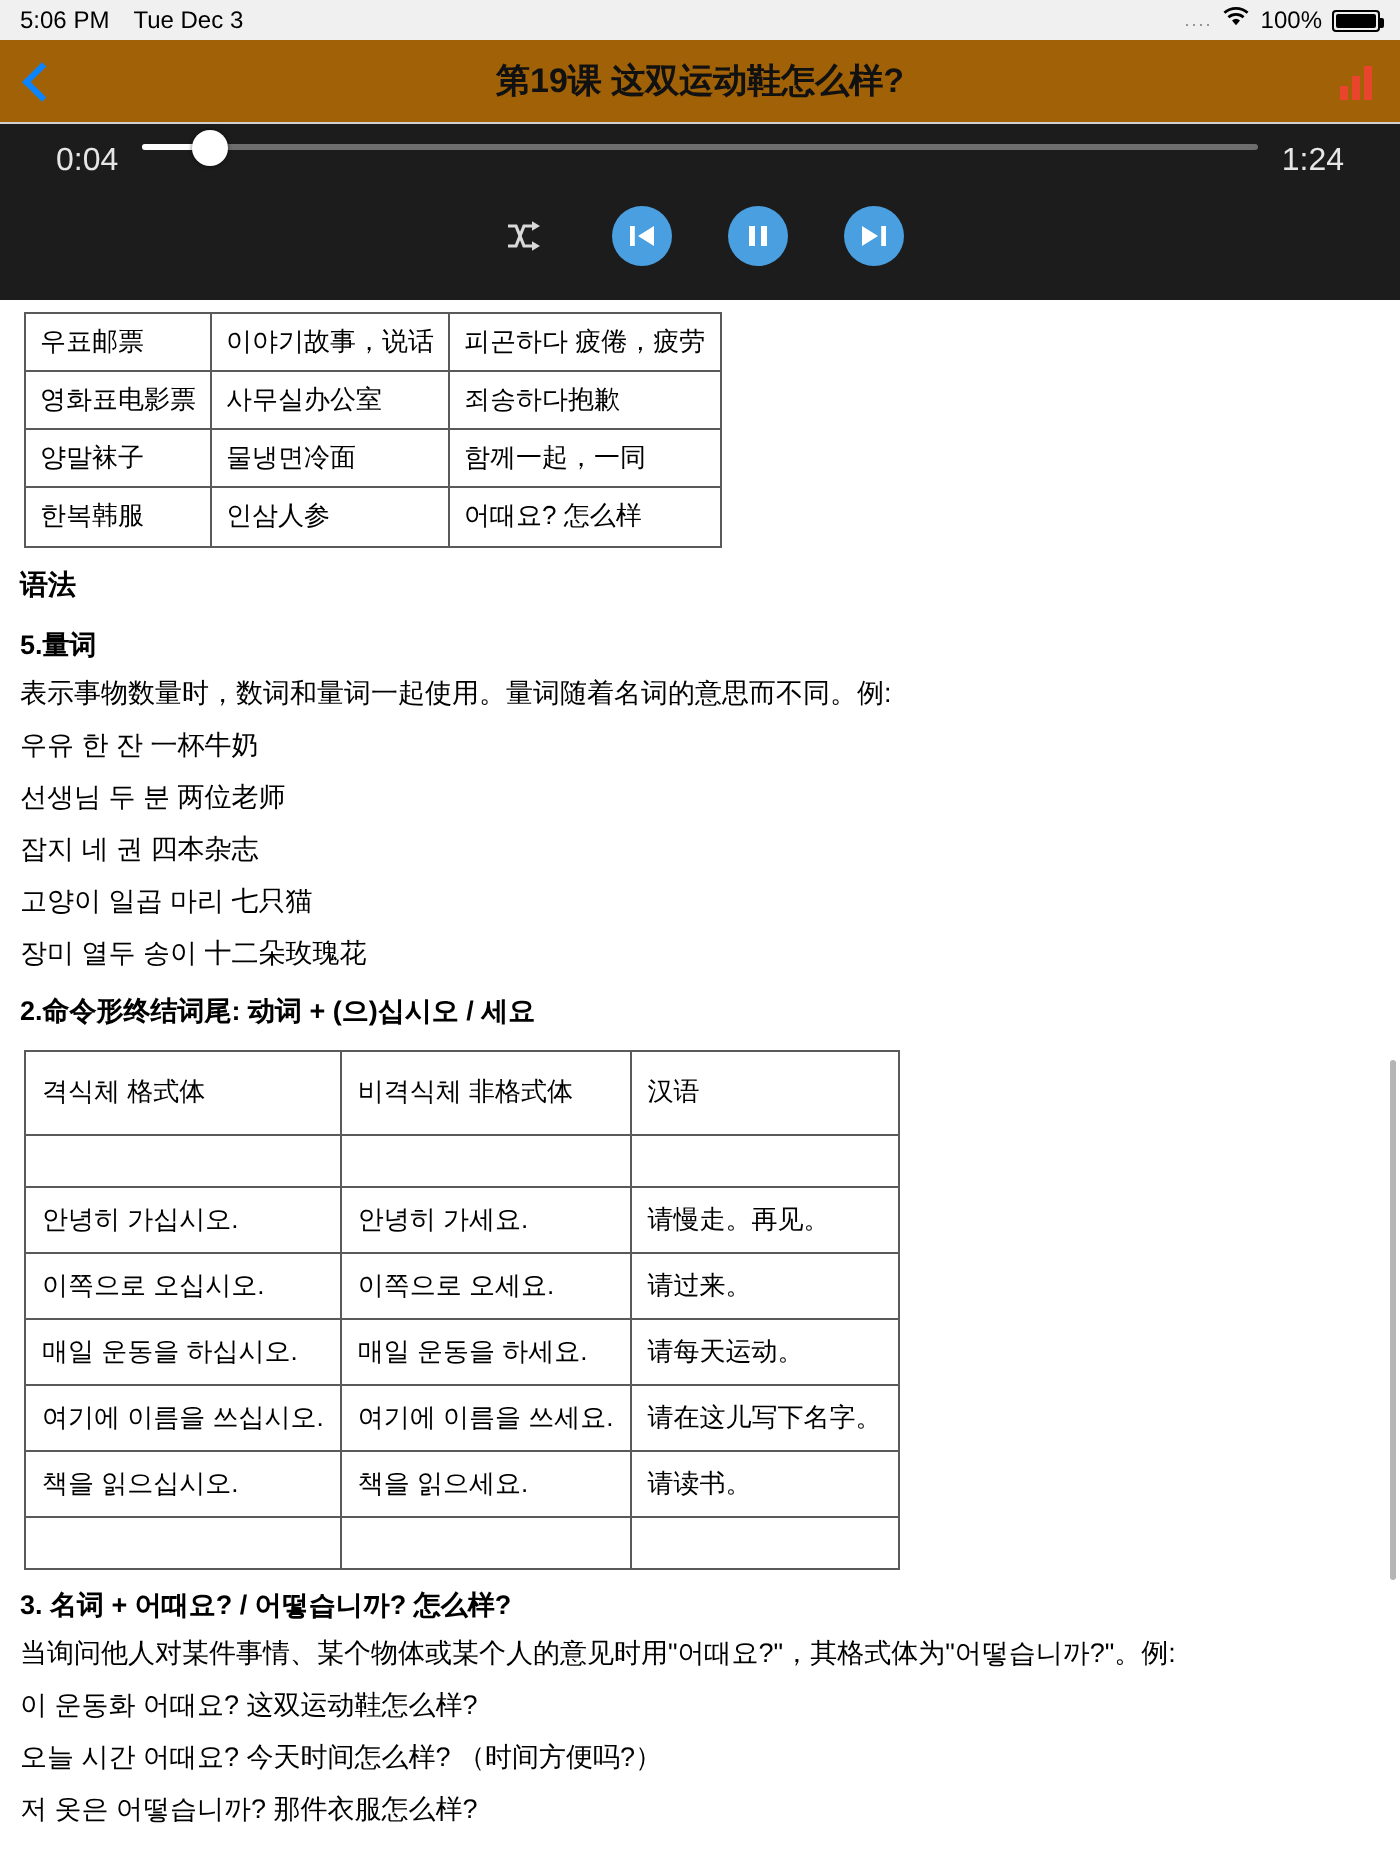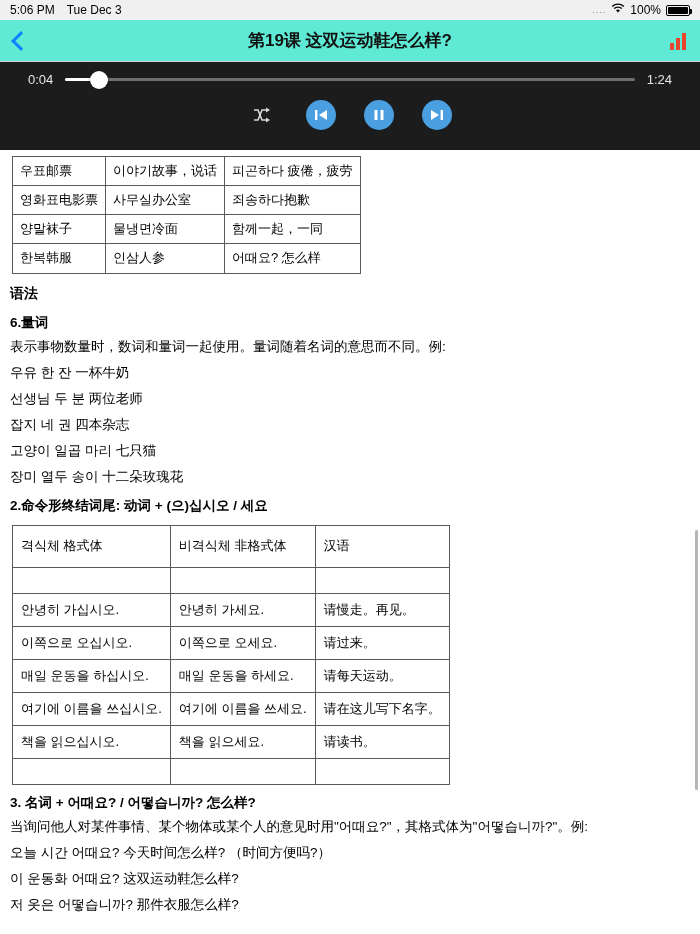--- a/index.html
+++ b/index.html
@@ -30,21 +30,21 @@
   }
   .battery::after {
     content: ""; position: absolute; right: -3px; top: 3px;
     width: 2px; height: 5px; background: #000; border-radius: 0 1px 1px 0;
   }
   .battery .fill { position: absolute; left: 1px; top: 1px; bottom: 1px; right: 1px; background: #000; border-radius: 1px; }
 
   
   .nav-bar {
     height: 42px;
-    background: #5eead4;
+    background: #a16207;
     border-bottom: 1px solid #d0d0d0;
     display: flex;
     align-items: center;
     position: relative;
     padding: 0 14px;
   }
   .back-chevron {
     width: 14px; height: 14px;
     border-left: 3px solid #0a84ff;
     border-bottom: 3px solid #0a84ff;
@@ -67,23 +67,23 @@
   .signal-bars i:nth-child(3) { height: 17px; }
 
   
   .player {
     background: #1c1c1c;
     height: 88px;
     padding: 10px 0 6px;
     color: #fff;
   }
   .scrub-row {
-    display: flex; align-items: center;
+    display: flex; align-items: flex-start;
     padding: 0 28px; gap: 12px;
-    font-size: 13px; color: #e6e6e6;
+    font-size: 16px; color: #e6e6e6;
   }
   .track {
     flex: 1; height: 3px; background: #6e6e6e; border-radius: 2px;
     position: relative;
   }
   .track .played { position: absolute; left: 0; top: 0; bottom: 0; width: 6%; background: #ffffff; border-radius: 2px; }
   .knob {
     position: absolute; left: 6%; top: 50%;
     width: 18px; height: 18px; margin-left: -9px; margin-top: -9px;
     background: #ffffff; border-radius: 50%;
@@ -233,21 +233,21 @@
     <tr>
       <td>한복韩服</td>
       <td>인삼人参</td>
       <td>어때요? 怎么样</td>
     </tr>
   </tbody>
     </table>
 
   <div class="sec-title">语法</div>
 
-  <div class="sub-title">6.量词</div>
+  <div class="sub-title">5.量词</div>
   <div class="para">表示事物数量时，数词和量词一起使用。量词随着名词的意思而不同。例:</div>
   <div class="line">우유 한 잔 一杯牛奶</div>
   <div class="line">선생님 두 분 两位老师</div>
   <div class="line">잡지 네 권 四本杂志</div>
   <div class="line">고양이 일곱 마리 七只猫</div>
   <div class="line">장미 열두 송이 十二朵玫瑰花</div>
 
   <div class="sub-title">2.命令形终结词尾: 动词 + (으)십시오 / 세요</div>
 
   <table class="grammar">
@@ -290,18 +290,18 @@
     <tr class="spacer-row">
           <td></td>
           <td></td>
           <td></td>
         </tr>
   </tbody>
     </table>
 
   <div class="sub-title">3. 名词 + 어때요? / 어떻습니까? 怎么样?</div>
   <div class="para">当询问他人对某件事情、某个物体或某个人的意见时用"어때요?"，其格式体为"어떻습니까?"。例:</div>
+  <div class="line">이 운동화 어때요? 这双运动鞋怎么样?</div>
   <div class="line">오늘 시간 어때요? 今天时间怎么样? （时间方便吗?）</div>
-  <div class="line">이 운동화 어때요? 这双运动鞋怎么样?</div>
   <div class="line">저 옷은 어떻습니까? 那件衣服怎么样?</div>
 
   <div class="scrollbar"></div>
 </div>
 
 </body></html>

